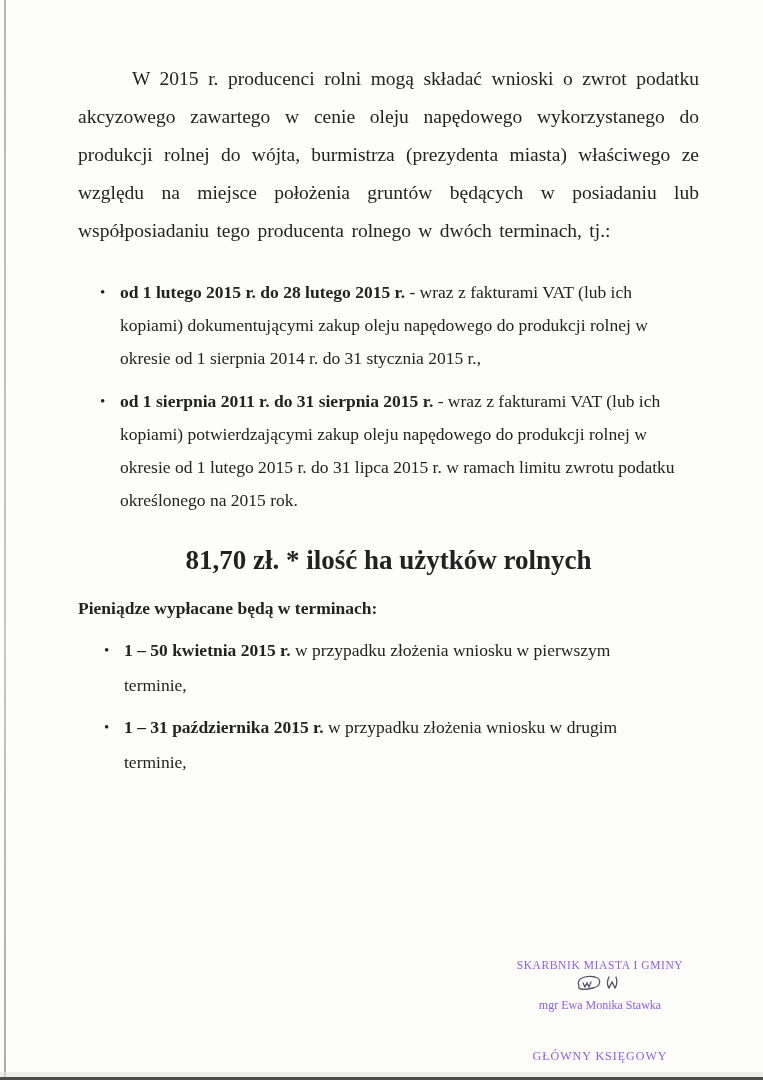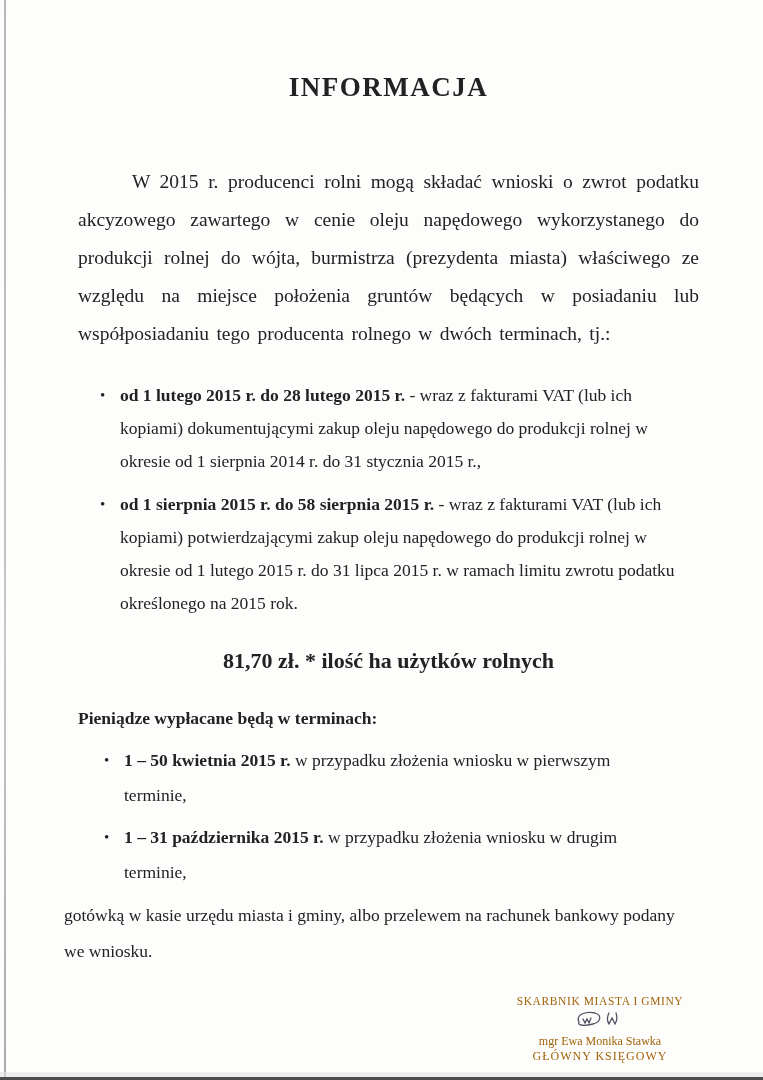--- a/index.html
+++ b/index.html
@@ -80,24 +80,24 @@
     left: 4px;
     top: 0;
     font-size: 15px;
   }
   .b { font-weight: bold; }
   .center-heading {
     text-align: center;
     font-weight: bold;
   }
   .limit-heading   { margin-top: 36px; font-size: 22.5px; }
-  .limit-formula   { margin-top: 28px; font-size: 22px; }
+  .limit-formula   { margin-top: 28px; font-size: 27px; }
   .rate-line       { margin-top: 28px; font-size: 17.5px; }
   .payout-heading  {
-    margin-top: 34px;
+    margin-top: 22px;
     font-size: 17.5px;
     font-weight: bold;
   }
   ul.payout-list {
     list-style: none;
     margin: 14px 0 0 0;
     padding: 0 60px 0 24px;
   }
   ul.payout-list li {
     position: relative;
@@ -116,78 +116,77 @@
     margin: 6px 0 0 -14px;
     font-size: 17.5px;
     line-height: 36px;
   }
   .signature-block {
     position: absolute;
     right: 48px;
     bottom: 16px;
     width: 230px;
     text-align: center;
-    color: #a16207;
+    color: #8b5cf6;
   }
   .signature-role-top {
     font-size: 11.5px;
     letter-spacing: 0.6px;
   }
   .signature-mark {
     height: 24px;
     margin: 1px 0 0 0;
   }
   .signature-name {
     font-size: 12px;
     margin-top: -2px;
   }
   .signature-role-bottom {
     font-size: 12px;
     letter-spacing: 1px;
+    margin-top: 36px;
   }
 </style>
 </head>
 <body>
 
 <div class="page">
   <div class="scan-edge-left"></div>
 
   <div class="content">
 
-    <h1 class="doc-title">INFORMACJA</h1>
 
     <p class="intro">W 2015 r. producenci rolni mogą składać wnioski o zwrot podatku akcyzowego zawartego w cenie oleju napędowego wykorzystanego do produkcji rolnej do wójta, burmistrza (prezydenta miasta) właściwego ze względu na miejsce położenia gruntów będących w posiadaniu lub współposiadaniu tego producenta rolnego w dwóch terminach, tj.:</p>
 
     <ul class="doc-list">
       <li>
         <span class="bullet">•</span>
         <span class="b">od 1 lutego 2015 r. do 28 lutego 2015 r.</span><span> - wraz z fakturami VAT (lub ich kopiami) dokumentującymi zakup oleju napędowego do produkcji rolnej w okresie od 1 sierpnia 2014 r. do 31 stycznia 2015 r.,</span>
       </li>
       <li>
         <span class="bullet">•</span>
-        <span class="b">od 1 sierpnia 2015 r. do 58 sierpnia 2015 r.</span><span> - wraz z fakturami VAT (lub ich kopiami) potwierdzającymi zakup oleju napędowego do produkcji rolnej w okresie od 1 lutego 2015 r. do 31 lipca 2015 r. w ramach limitu zwrotu podatku określonego na 2015 rok.</span>
+        <span class="b">od 1 sierpnia 2011 r. do 31 sierpnia 2015 r.</span><span> - wraz z fakturami VAT (lub ich kopiami) potwierdzającymi zakup oleju napędowego do produkcji rolnej w okresie od 1 lutego 2015 r. do 31 lipca 2015 r. w ramach limitu zwrotu podatku określonego na 2015 rok.</span>
       </li>
     </ul>
 
     <div class="center-heading limit-formula">81,70 zł. * ilość ha użytków rolnych</div>
 
     <div class="payout-heading">Pieniądze wypłacane będą w terminach:</div>
 
     <ul class="payout-list">
       <li>
         <span class="bullet">•</span>
         <span class="b">1 – 50 kwietnia 2015 r.</span><span> w przypadku złożenia wniosku w pierwszym terminie,</span>
       </li>
       <li>
         <span class="bullet">•</span>
         <span class="b">1 – 31 października 2015 r.</span><span> w przypadku złożenia wniosku w drugim terminie,</span>
       </li>
     </ul>
 
-    <p class="payout-note">gotówką w kasie urzędu miasta i gminy, albo przelewem na rachunek bankowy podany we wniosku.</p>
   </div>
 
   <div class="signature-block">
     <div class="signature-role-top">SKARBNIK MIASTA I GMINY</div>
     <svg class="signature-mark" width="70" height="24" viewBox="0 0 70 24">
       <g fill="none" stroke="#555064" stroke-width="1.3" stroke-linecap="round">
         <path d="M14,14 C10,6 22,3 30,5 C37,7 36,14 28,16 C20,18 12,18 14,14 Z"></path>
         <path d="M18,11 l2,4 l2,-4 l2,4 l2,-5"></path>
         <path d="M44,5 c-2,4 -2,8 0,11 l3,-6 l3,6 c2,-3 2,-8 1,-11"></path>
       </g>

